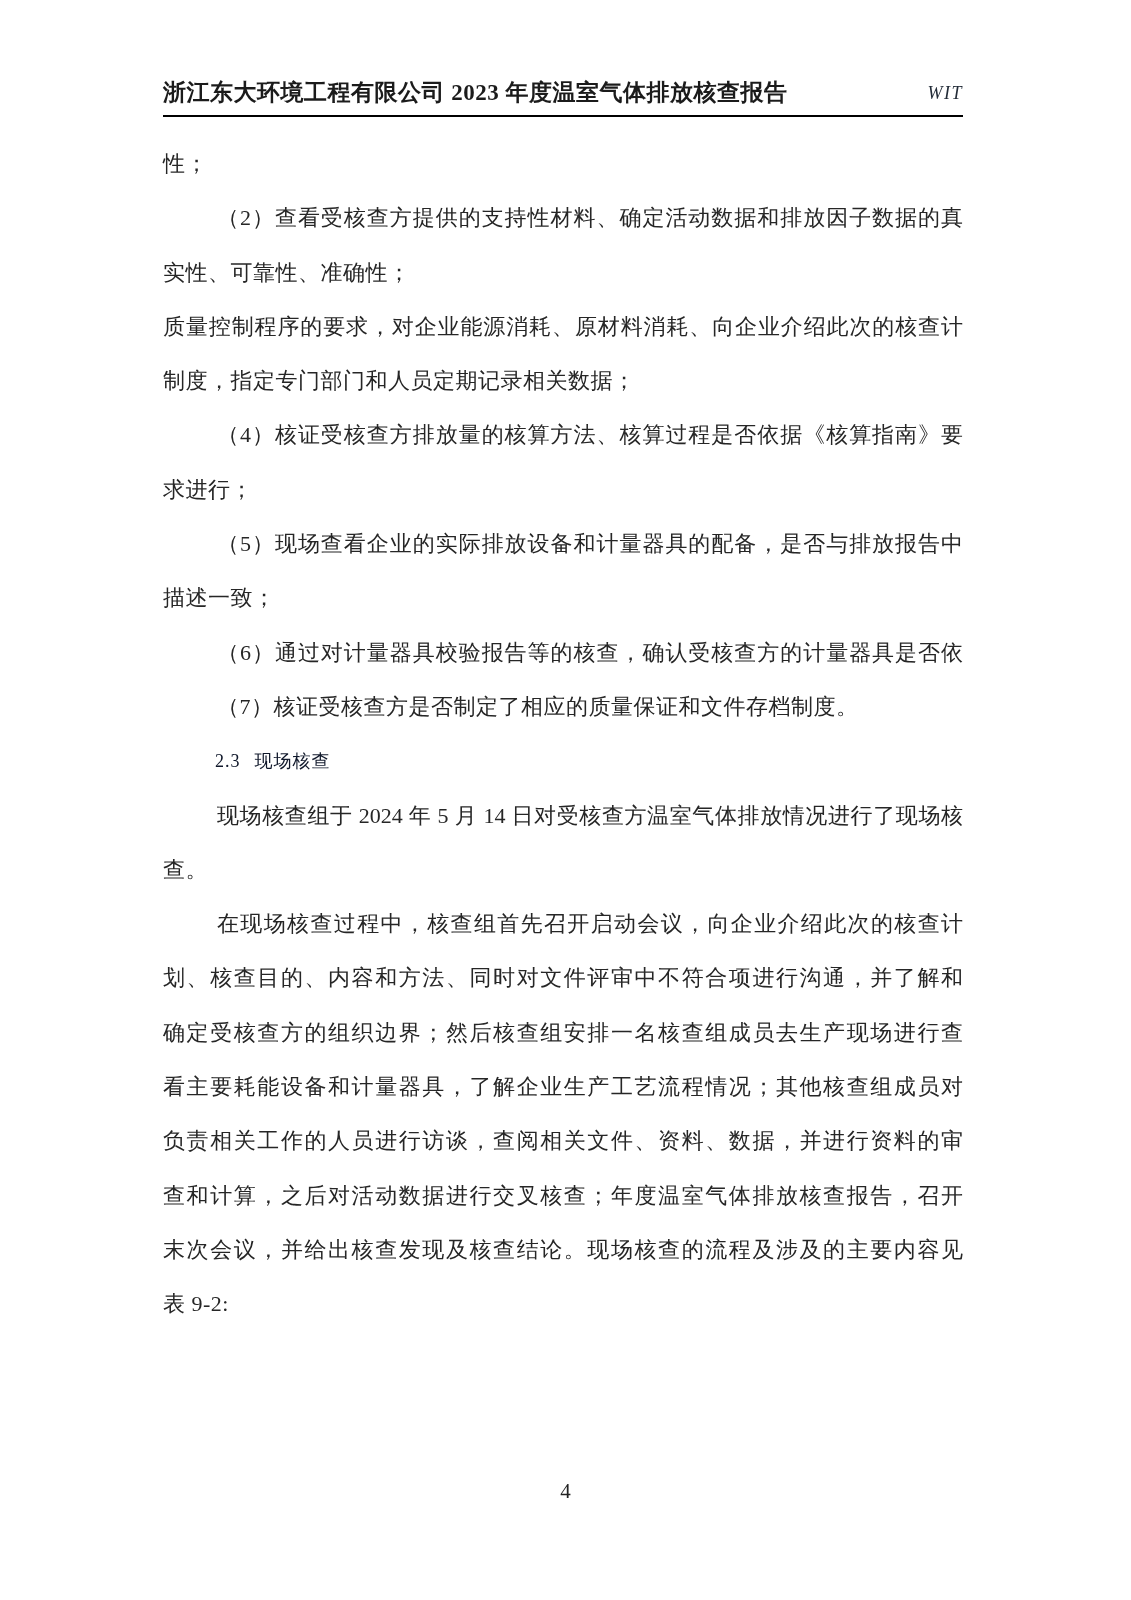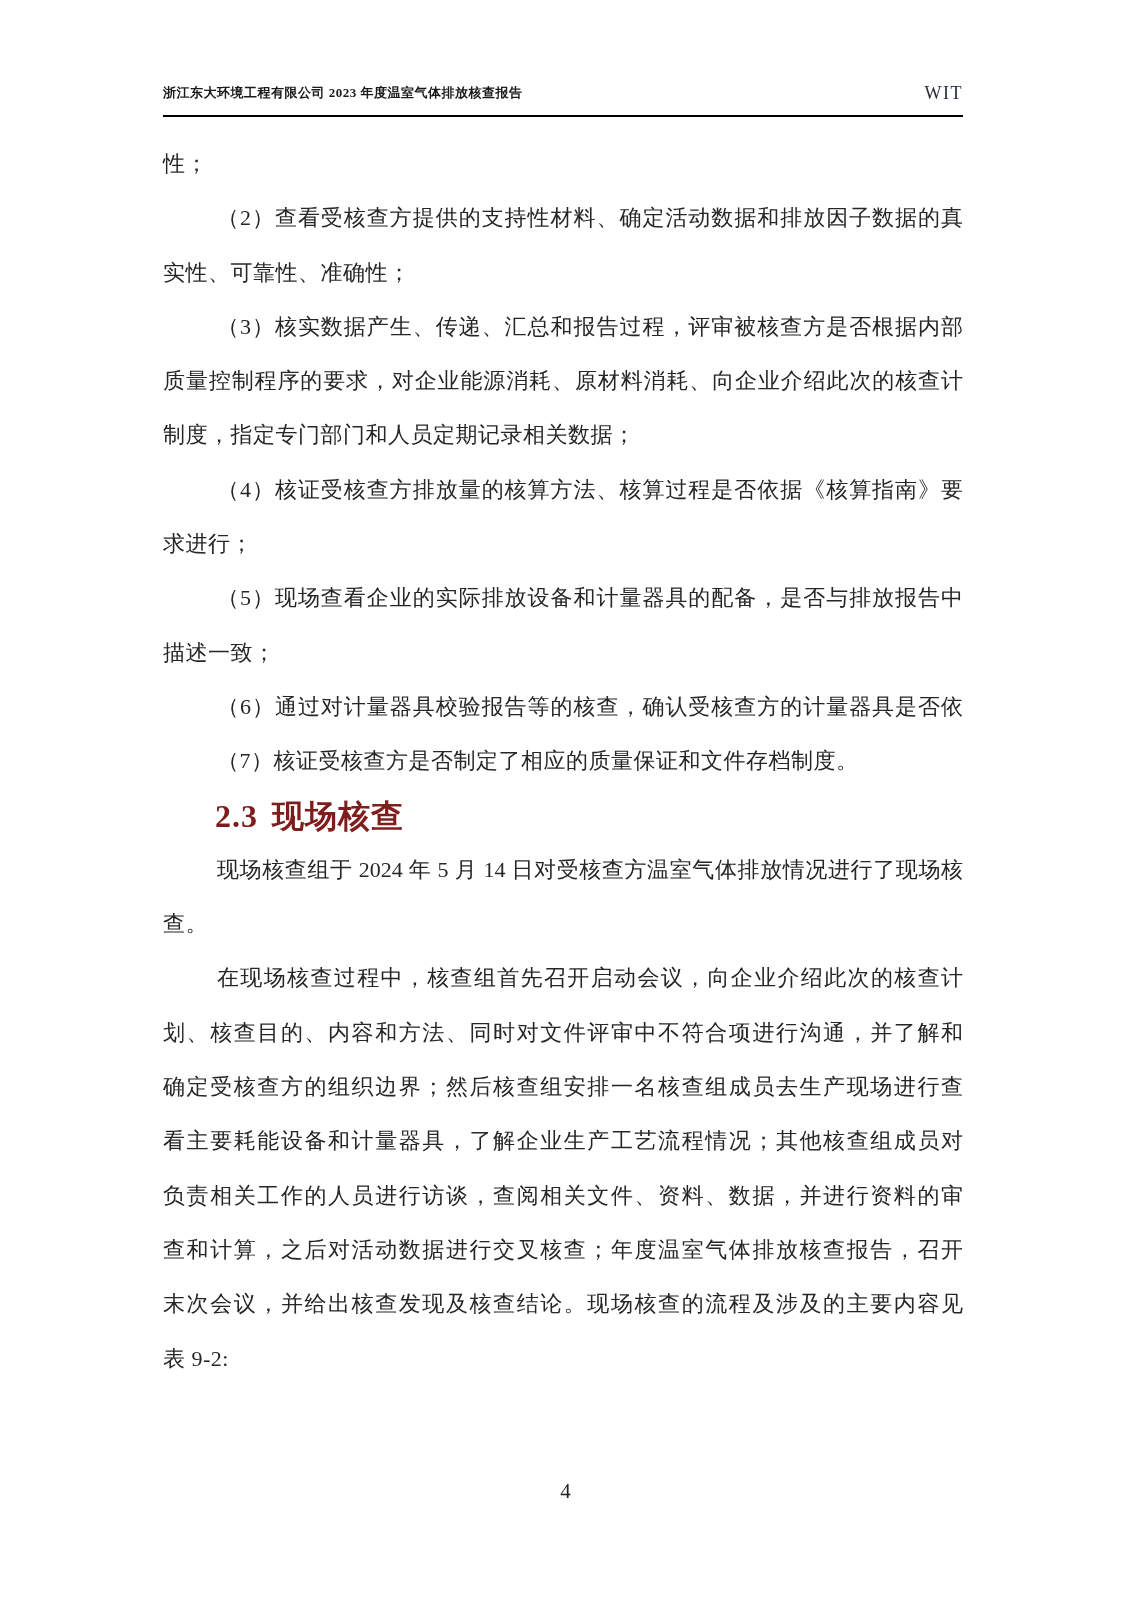--- a/index.html
+++ b/index.html
@@ -14,47 +14,47 @@
   }
   
   .header{
     position:absolute;
     left:163px;top:80px;width:800px;
     display:flex;justify-content:space-between;align-items:flex-end;
     padding-bottom:9px;
     border-bottom:2.5px solid #000000;
   }
   .header-title{
-    font-size:13px;font-weight:bold;color:#1b1b1b;
+    font-size:23px;font-weight:bold;color:#1b1b1b;
     letter-spacing:0.5px;line-height:26px;
   }
   .header-mark{
     font-size:18px;color:#232c38;letter-spacing:1.5px;
-    line-height:26px;font-weight:500;
+    line-height:26px;font-weight:500;font-style:italic;
   }
   
   .body-text{
     position:absolute;left:163px;top:137px;width:800px;
   }
   .line{
     height:54.3px;line-height:54.3px;
     font-size:22px;
     letter-spacing:0.5px;
     white-space:nowrap;
   }
   .line.j{
     white-space:normal;
     text-align:justify;
     text-align-last:justify;
     text-justify:inter-character;
     letter-spacing:0;
   }
   .line.indent{text-indent:54px;}
   .line.heading{
-    font-size:32px;font-weight:bold;color:#7f1d1d;
+    font-size:18px;font-weight:normal;color:#0f172a;
     letter-spacing:1px;
     padding-left:52px;text-indent:0;
   }
   .heading .heading-num{margin-right:14px;}
   
   .footer{
     position:absolute;left:0;top:1477px;width:1131px;
     text-align:center;font-size:21px;color:#222222;line-height:28px;
   }
 </style>
@@ -65,21 +65,20 @@
 
   <div class="header">
     <span class="header-title">浙江东大环境工程有限公司 2023 年度温室气体排放核查报告</span>
     <span class="header-mark">WIT</span>
   </div>
 
   <div class="body-text">
     <div class="line">性；</div>
     <div class="line j indent">（2）查看受核查方提供的支持性材料、确定活动数据和排放因子数据的真</div>
     <div class="line">实性、可靠性、准确性；</div>
-    <div class="line j indent">（3）核实数据产生、传递、汇总和报告过程，评审被核查方是否根据内部</div>
     <div class="line j">质量控制程序的要求，对企业能源消耗、原材料消耗、向企业介绍此次的核查计</div>
     <div class="line">制度，指定专门部门和人员定期记录相关数据；</div>
     <div class="line j indent">（4）核证受核查方排放量的核算方法、核算过程是否依据《核算指南》要</div>
     <div class="line">求进行；</div>
     <div class="line j indent">（5）现场查看企业的实际排放设备和计量器具的配备，是否与排放报告中</div>
     <div class="line">描述一致；</div>
     <div class="line j indent">（6）通过对计量器具校验报告等的核查，确认受核查方的计量器具是否依</div>
     <div class="line indent">（7）核证受核查方是否制定了相应的质量保证和文件存档制度。</div>
 
     <div class="line heading">

